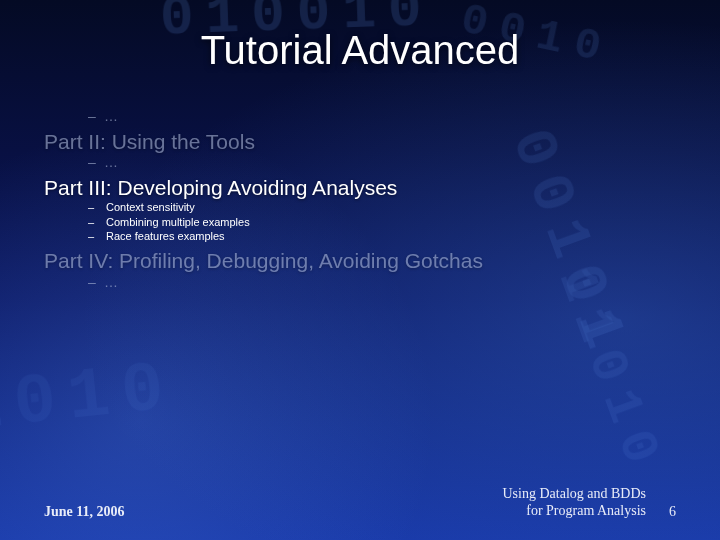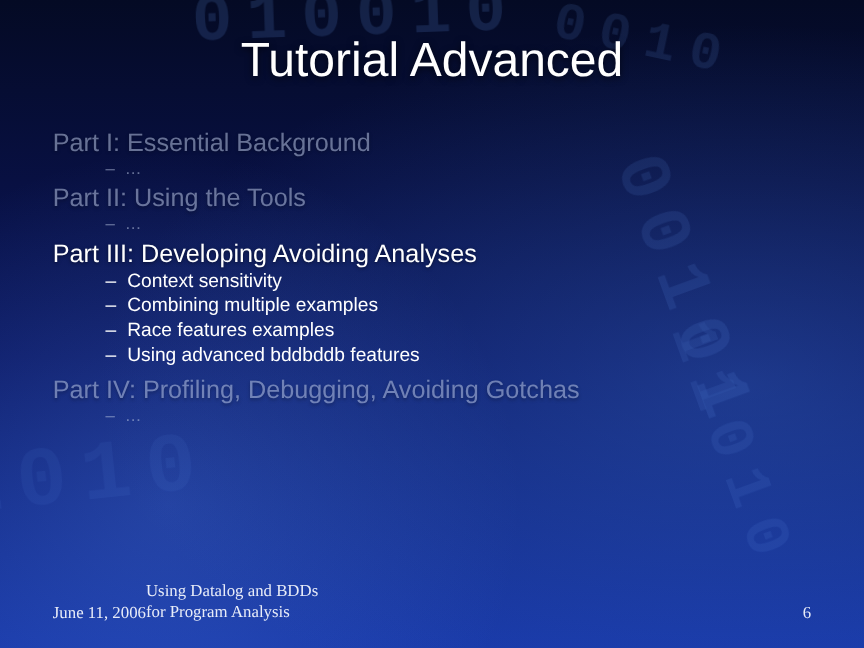--- a/index.html
+++ b/index.html
@@ -67,21 +67,21 @@
     font-size: 21px;
     line-height: 1.15;
     margin-top: 6px;
     text-shadow: 0 1px 3px rgba(0,0,0,0.5);
   }
   .part.dim { color: #b7c3df; opacity: 0.55; }
   .part.first { margin-top: 0; }
 
   .sub {
     margin-left: 44px;
-    font-size: 16px;
+    font-size: 11px;
     line-height: 1.3;
   }
   .sub .dash { display:inline-block; width: 18px; }
 
   .subtight {
     margin-left: 44px;
     font-size: 14px;
     line-height: 1.15;
   }
   .subtight.dim { color: #b7c3df; opacity: 0.55; }
@@ -91,52 +91,50 @@
     position: absolute;
     left: 44px;
     right: 44px;
     bottom: 20px;
     font-family: "Times New Roman", Times, serif;
     font-size: 14px;
     color: #e8ecf8;
     display: flex;
     align-items: flex-end;
   }
-  .footer .date { flex: 0 0 auto; }
-  .footer .mid  { flex: 1 1 auto; text-align: left; line-height: 1.2; }
+  .footer .date { flex: 0 0 auto; font-weight: bold; }
+  .footer .mid  { flex: 1 1 auto; text-align: right; line-height: 1.2; }
   .footer .num  { flex: 0 0 auto; text-align: right; min-width: 30px; }
 </style>
 </head>
 <body>
 
 <div class="slide">
 
   <div class="digits">
     <div class="drow r1">010010</div>
     <div class="drow r2">0010</div>
     <div class="drow r3">00101</div>
     <div class="drow r4">11010</div>
     <div class="drow r5">1010</div>
   </div>
 
   <div class="title">Tutorial Advanced</div>
 
   <div class="body">
 
-    <div class="part dim first">Part I: Essential Background</div>
     <div class="subtight dim"><span class="dash">–</span><span>…</span></div>
 
     <div class="part dim">Part II: Using the Tools</div>
     <div class="subtight dim"><span class="dash">–</span><span>…</span></div>
 
     <div class="part">Part III: Developing Avoiding Analyses</div>
     <div class="sub"><span class="dash">–</span><span>Context sensitivity</span></div>
     <div class="sub"><span class="dash">–</span><span>Combining multiple examples</span></div>
     <div class="sub"><span class="dash">–</span><span>Race features examples</span></div>
-    <div class="sub"><span class="dash">–</span><span>Using advanced bddbddb features</span></div>
 
     <div class="part dim">Part IV: Profiling, Debugging, Avoiding Gotchas</div>
     <div class="subtight dim"><span class="dash">–</span><span>…</span></div>
 
   </div>
 
   <div class="footer">
     <div class="date">June 11, 2006</div>
     <div class="mid">
       <span>Using Datalog and BDDs</span><br>

